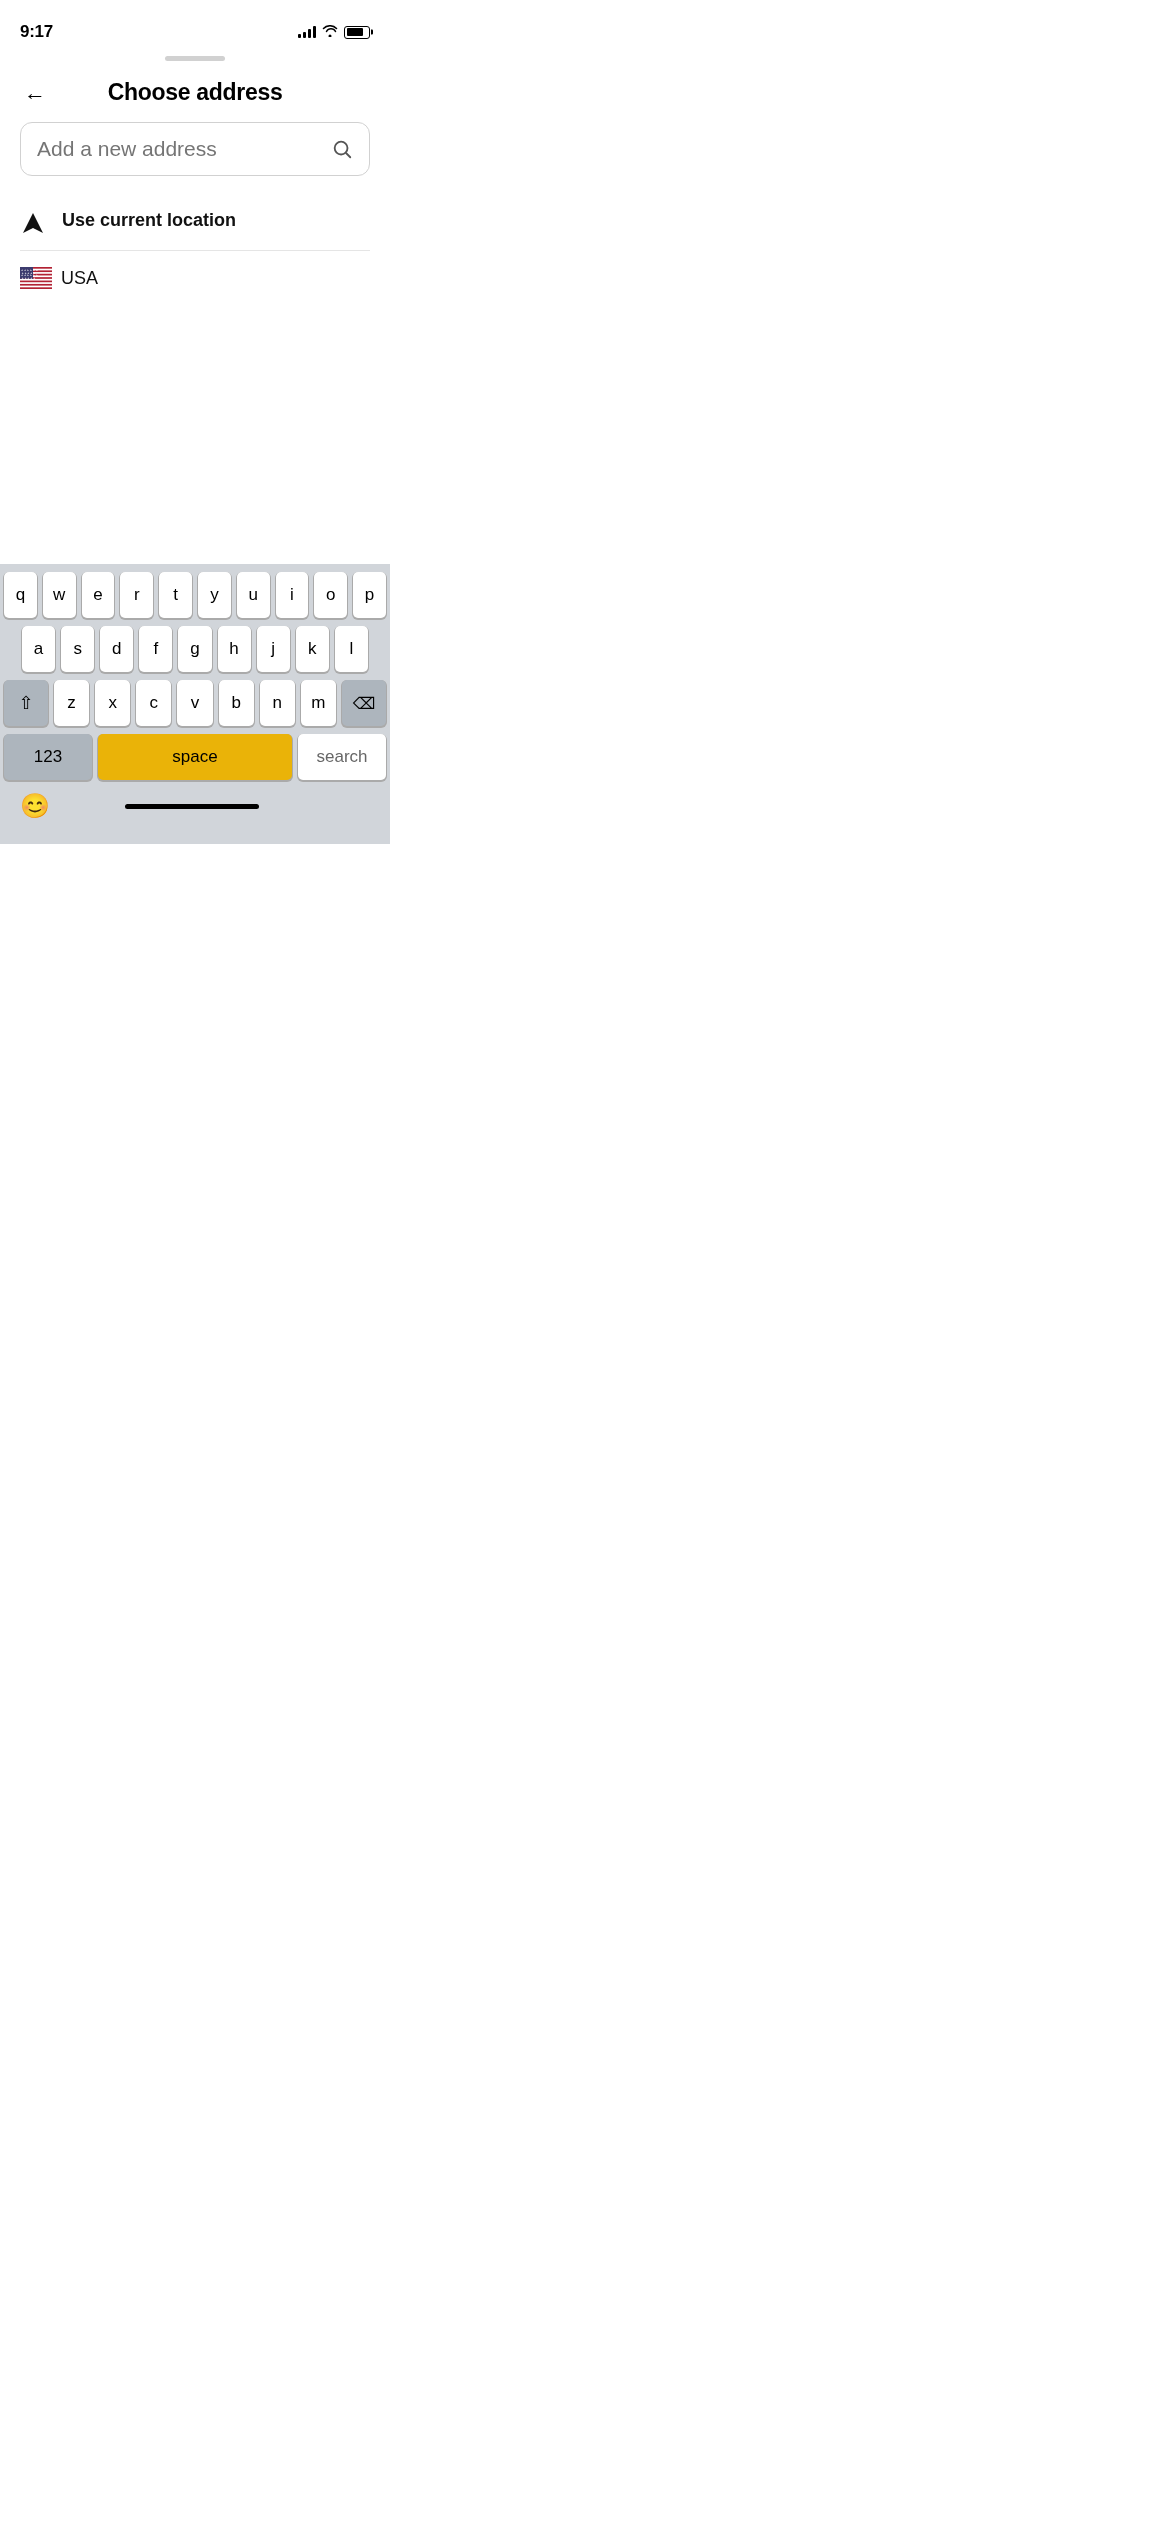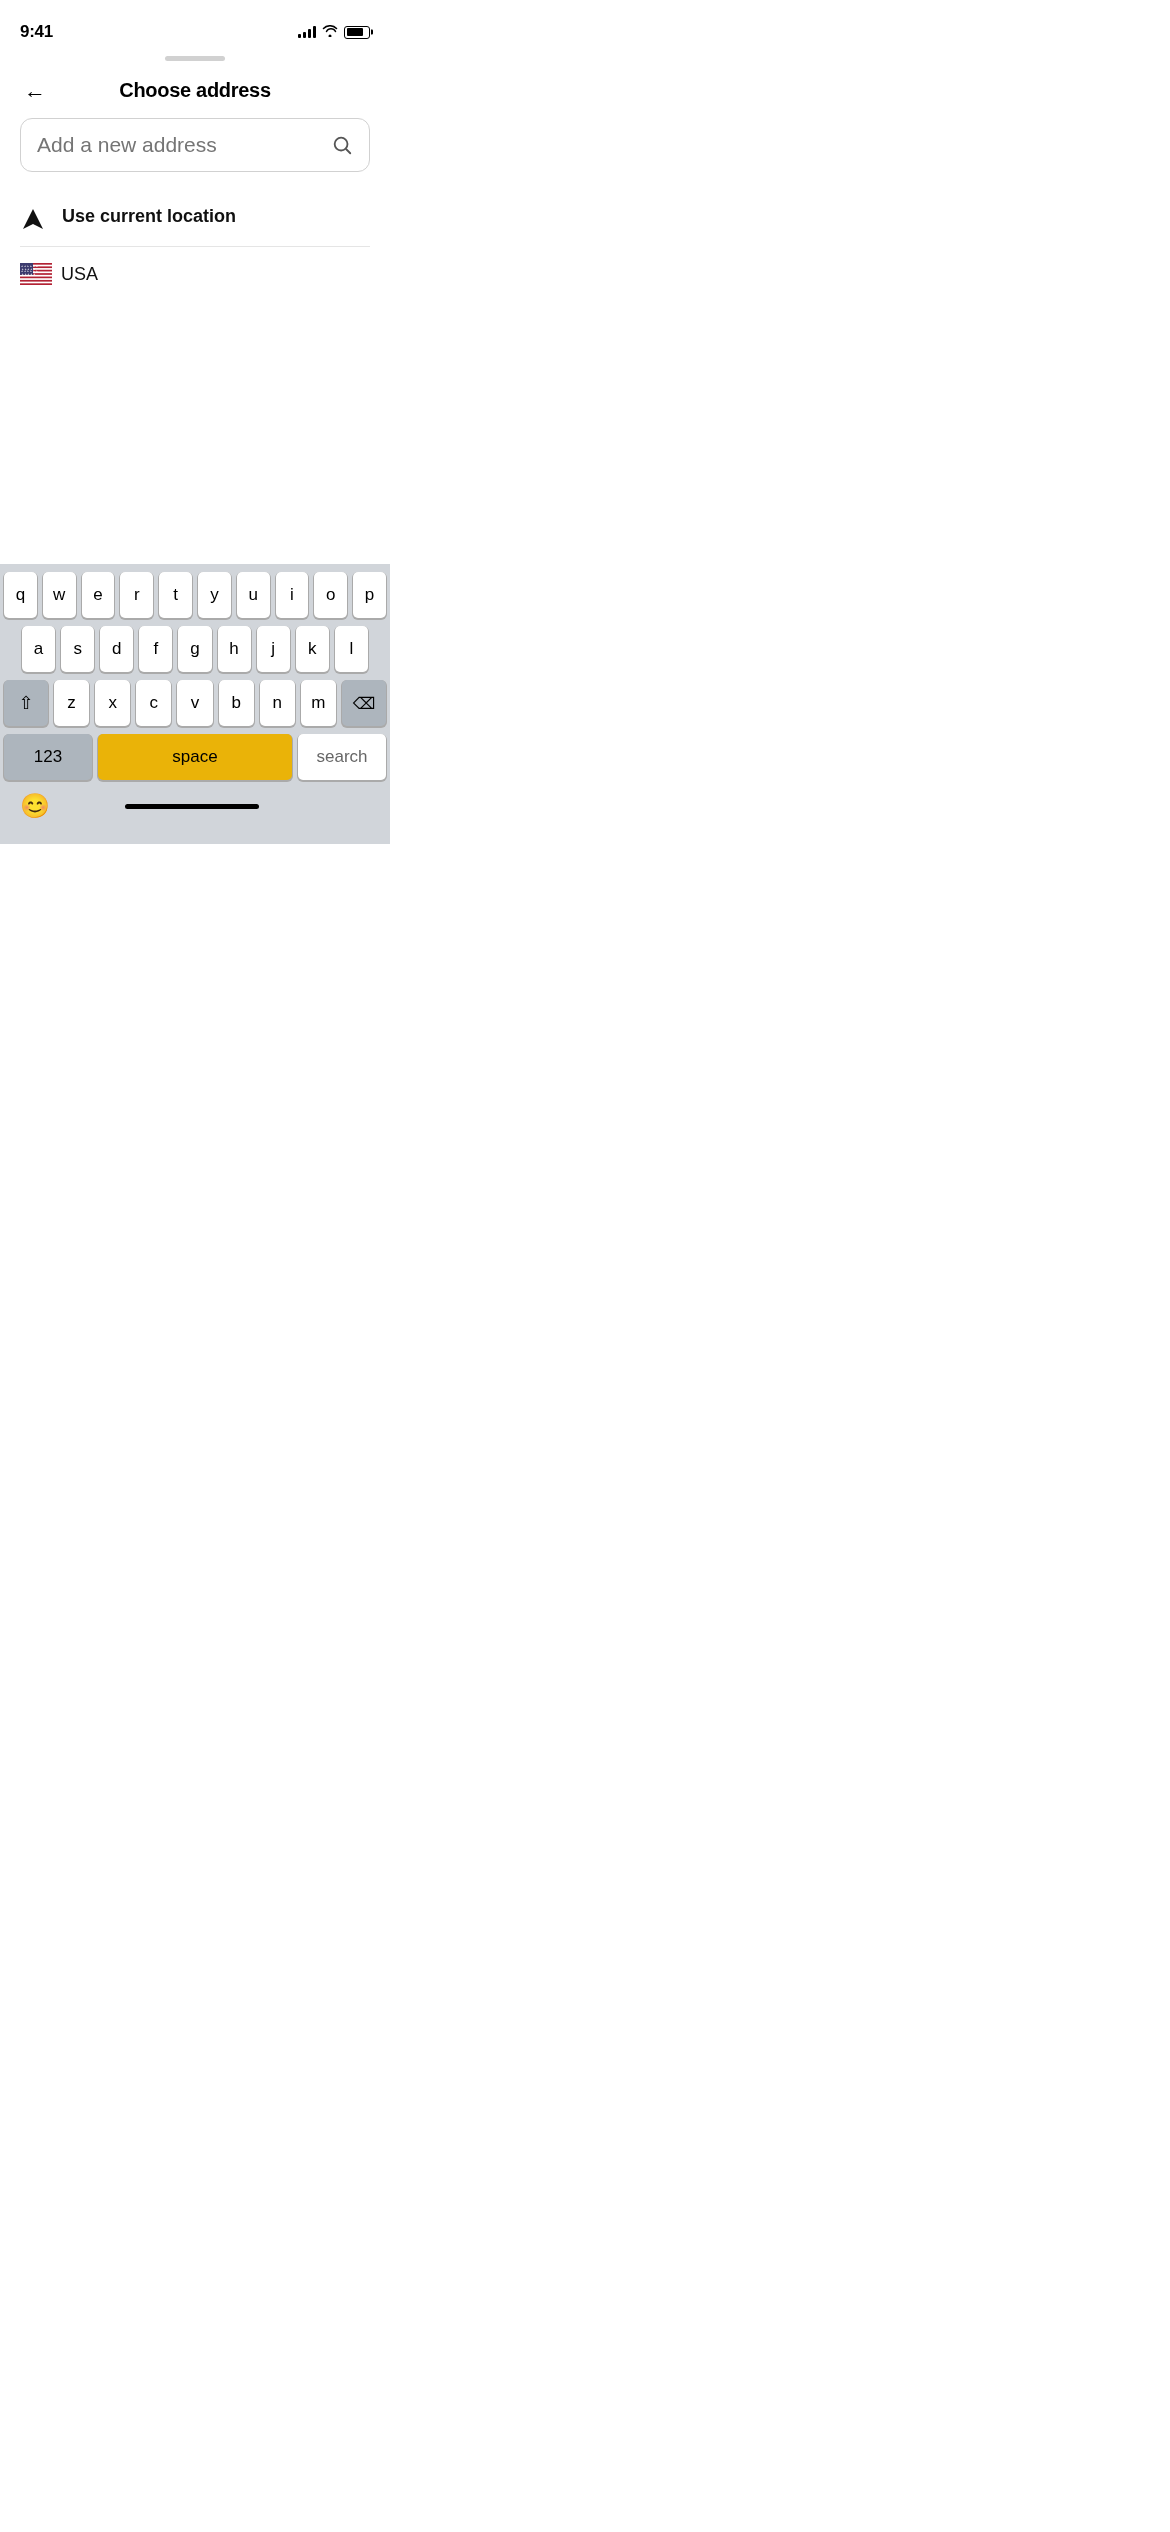--- a/index.html
+++ b/index.html
@@ -114,21 +114,21 @@
       padding: 4px;
     }
 
     .back-arrow {
       font-size: 22px;
       color: #000;
       line-height: 1;
     }
 
     .header-title {
-      font-size: 20px;
+      font-size: 23px;
       font-weight: 600;
       color: #000;
       letter-spacing: -0.3px;
     }
 
     
     .search-container {
       padding: 0 20px 20px 20px;
     }
 
@@ -319,21 +319,21 @@
     
     .usa-flag {
       width: 32px;
       height: 22px;
     }
   </style>
 </head>
 <body>
 
 <div class="status-bar">
-  <span class="status-time">9:41</span>
+  <span class="status-time">9:17</span>
   <div class="status-icons">
     <div class="signal-bars">
       <div class="signal-bar" style="height:4px"></div>
       <div class="signal-bar" style="height:6px"></div>
       <div class="signal-bar" style="height:9px"></div>
       <div class="signal-bar" style="height:12px"></div>
     </div>
     <div class="wifi-icon">
       <svg width="16" height="12" viewBox="0 0 16 12" fill="none">
         <path d="M8 9.5a1.5 1.5 0 110 3 1.5 1.5 0 010-3z" fill="#000"></path>

